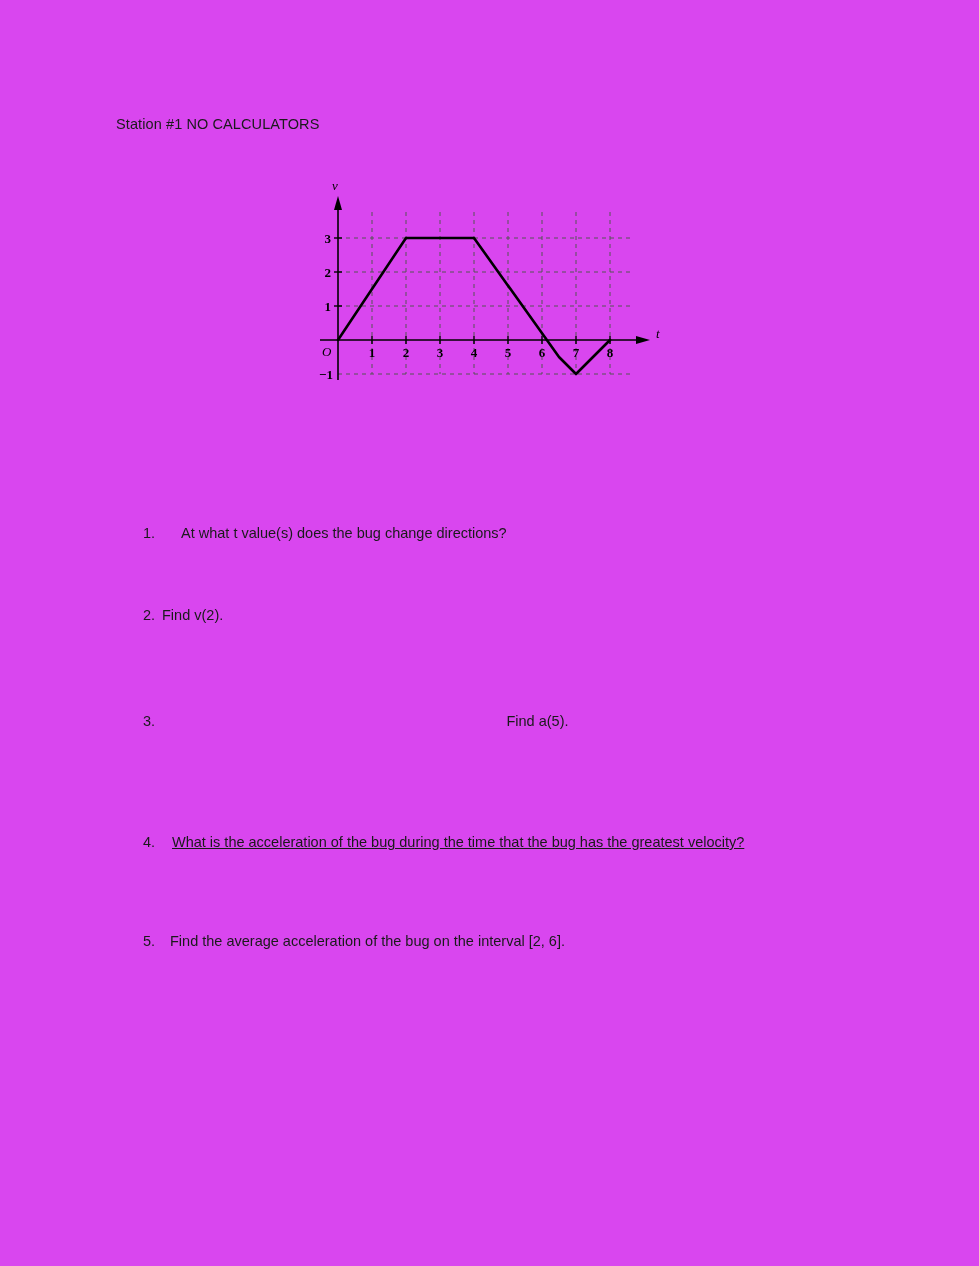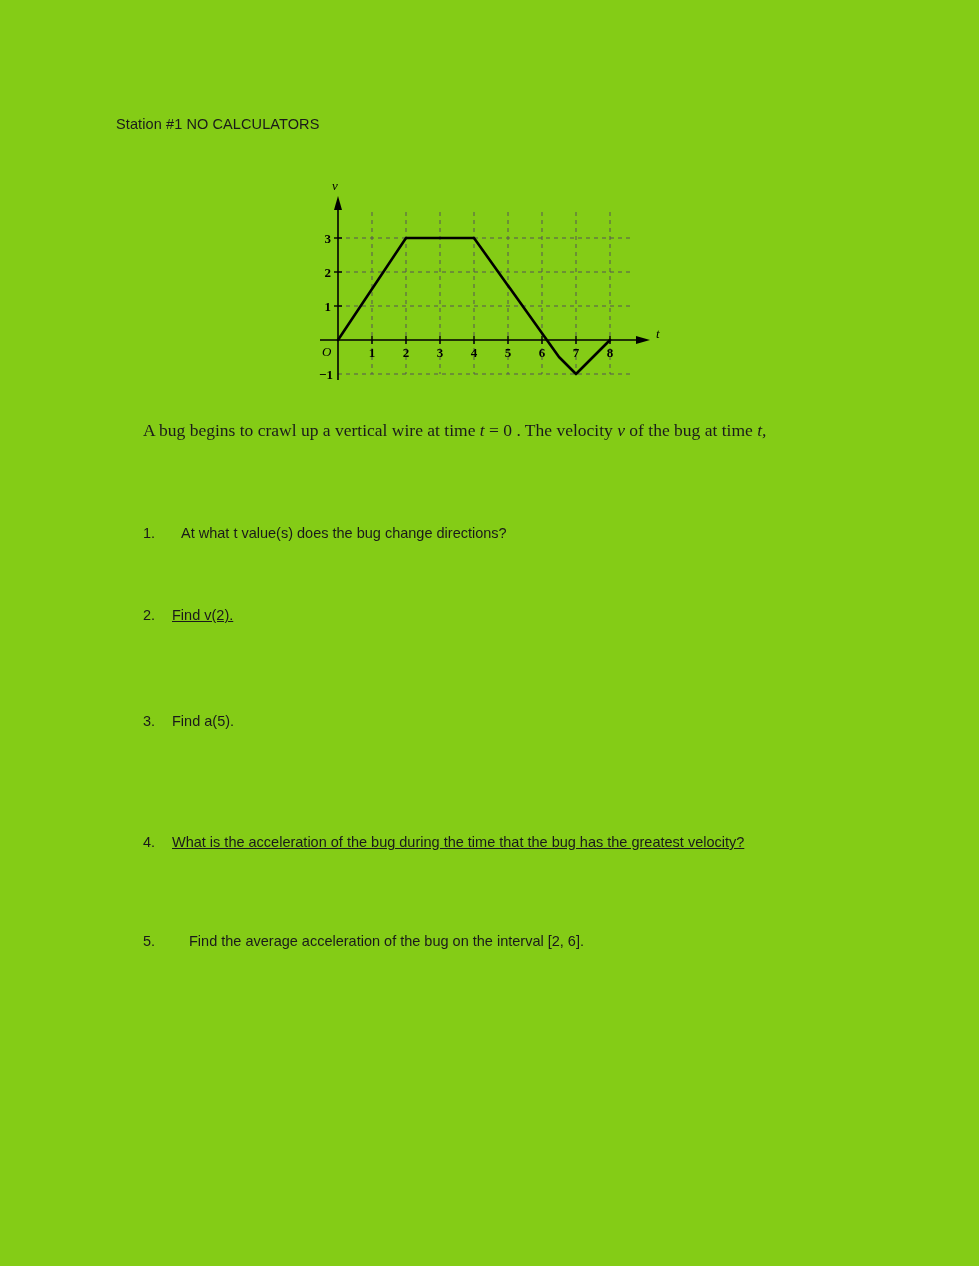--- a/index.html
+++ b/index.html
@@ -12,21 +12,21 @@
     height: 1266px;
     font-family: "Liberation Sans", sans-serif;
     color: #000000;
     position: relative;
     overflow: hidden;
   }
   .page {
     position: relative;
     width: 979px;
     height: 1266px;
-    background: #84cc16;
+    background: #d946ef;
   }
   .station-title {
     position: absolute;
     left: 116px;
     top: 116px;
     font-size: 14.5px;
     letter-spacing: 0.1px;
     color: #1a1a1a;
   }
 
@@ -67,27 +67,27 @@
     width: 22px;
     text-align: left;
   }
   .q .txt {
     display: block;
     margin-left: 0;
   }
   .q1 { left: 143px; top: 524px; width: 760px; }
   .q1 .txt { margin-left: 38px; }
   .q2 { left: 143px; top: 606px; width: 760px; }
-  .q2 .txt { margin-left: 29px; text-decoration: underline; }
+  .q2 .txt { margin-left: 19px; }
   .q3 { left: 143px; top: 712px; width: 760px; }
-  .q3 .txt { margin-left: 29px; }
+  .q3 .txt { margin-left: 29px; text-align: center; }
   .q4 { left: 143px; top: 833px; width: 800px; }
   .q4 .txt { margin-left: 29px; text-decoration: underline; }
   .q5 { left: 143px; top: 932px; width: 800px; }
-  .q5 .txt { margin-left: 46px; }
+  .q5 .txt { margin-left: 27px; }
 </style>
 </head>
 <body>
 
 <div class="page">
 
   <div class="station-title">Station #1  NO CALCULATORS</div>
 
   <div class="graph-wrap">
     <svg class="graph-svg" width="380" height="220" viewBox="0 0 380 220">
@@ -152,23 +152,21 @@
         <line x1="242" y1="168" x2="242" y2="176"></line>
         <line x1="276" y1="168" x2="276" y2="176"></line>
         <line x1="310" y1="168" x2="310" y2="176"></line>
       </g>
 
       <polyline points="38,172 106,70 174,70 259,189 276,206 310,172" fill="none" stroke="#000" stroke-width="2.6" stroke-linejoin="round" stroke-linecap="round"></polyline>
     </svg>
   </div>
 
   <div class="statement">
-    <span>
-      <span>A bug begins to crawl up a vertical wire at time </span><span class="it">t</span><span> = 0 . The velocity </span><span class="it">v</span><span> of the bug at time </span><span class="it">t,</span>
-    </span><br>
+    <br>
   </div>
 
   <div class="q q1">
     <span class="num">1.</span>
     <span class="txt">At what t value(s) does the bug change directions?</span>
   </div>
 
   <div class="q q2">
     <span class="num">2.</span>
     <span class="txt">Find v(2).</span>

